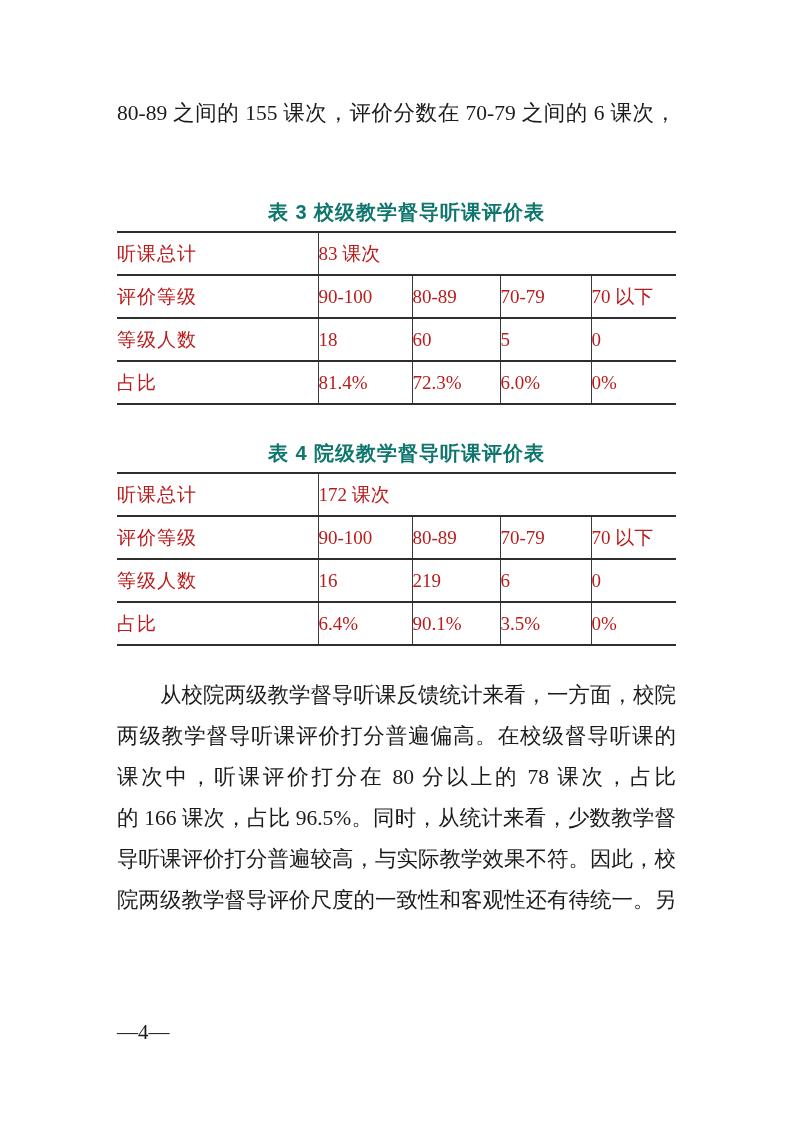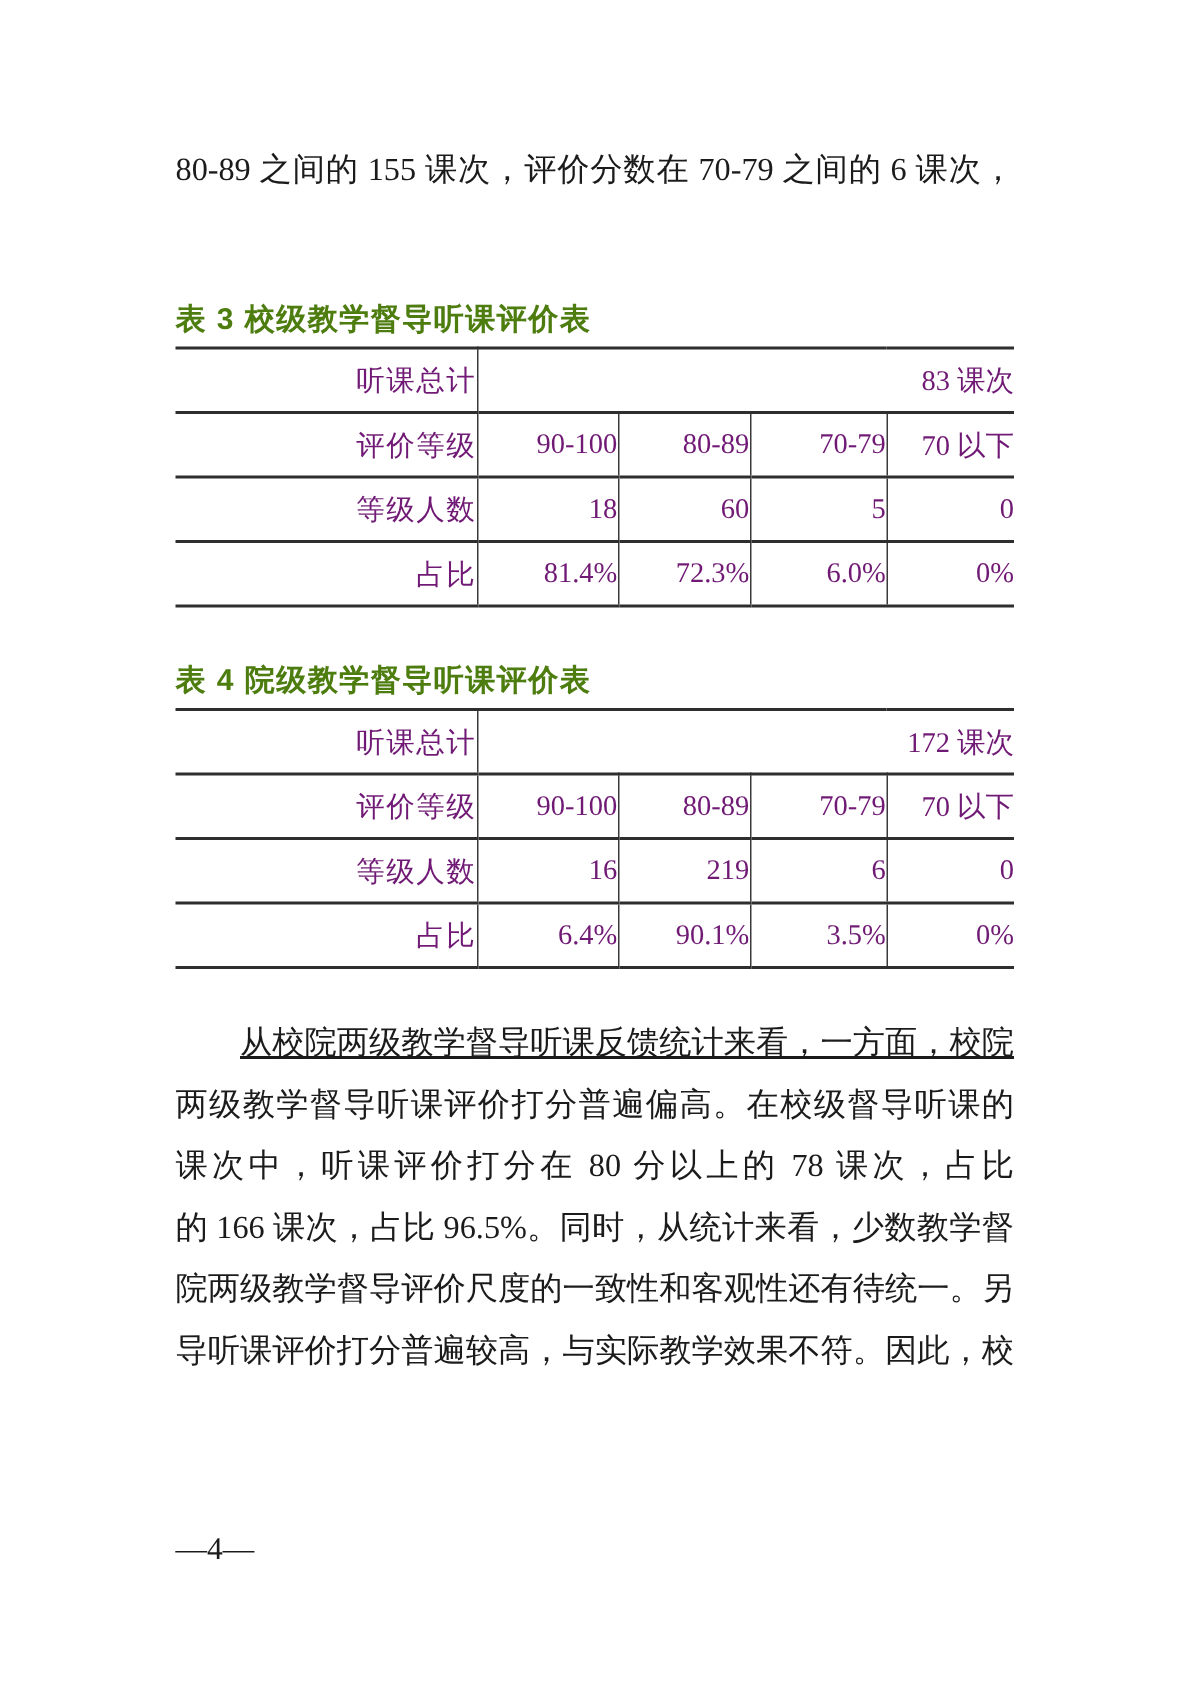--- a/index.html
+++ b/index.html
@@ -29,49 +29,49 @@
     white-space: nowrap;
   }
   .para .pline.just {
     text-align: justify;
     text-align-last: justify;
     white-space: normal;
     overflow: hidden;
   }
   .para .pline.indent {
     text-indent: 43px;
-    text-decoration: underline;
   }
   .tcaption {
     position: absolute;
-    left: 117px;
+    left: 127px;
     width: 559px;
+    text-align: center;
     font-family: "Liberation Sans", "DejaVu Sans", sans-serif;
     font-weight: bold;
     font-size: 20px;
     letter-spacing: 1px;
-    color: #4d7c0f;
+    color: #0f766e;
   }
   table.eval {
     position: absolute;
     left: 117px;
     width: 559px;
     border-collapse: collapse;
     table-layout: fixed;
     border-top: 2.2px solid #2e2e2e;
     font-size: 19px;
   }
   table.eval td {
     height: 41px;
-    text-align: right;
+    text-align: left;
     vertical-align: middle;
     border-bottom: 2.2px solid #2e2e2e;
     border-right: 1.4px solid #3a3a3a;
     padding: 0;
-    color: #701a75;
+    color: #b91c1c;
   }
   table.eval td:last-child {
     border-right: none;
     font-family: Liberation Serif, serif;
   }
   table.eval td.lab {
     letter-spacing: 1px;
   }
   .footer {
     position: absolute;
@@ -167,19 +167,19 @@
         <td>0%</td>
       </tr>
     </tbody>
   </table>
 
   <div class="col para" style="top: 675px;">
     <div class="pline just indent">从校院两级教学督导听课反馈统计来看，一方面，校院</div>
     <div class="pline just">两级教学督导听课评价打分普遍偏高。在校级督导听课的 83</div>
     <div class="pline just">课次中，听课评价打分在 80 分以上的 78 课次，占比 94%，</div>
     <div class="pline just">的 166 课次，占比 96.5%。同时，从统计来看，少数教学督</div>
+    <div class="pline just">导听课评价打分普遍较高，与实际教学效果不符。因此，校</div>
     <div class="pline just">院两级教学督导评价尺度的一致性和客观性还有待统一。另</div>
-    <div class="pline just">导听课评价打分普遍较高，与实际教学效果不符。因此，校</div>
   </div>
 
   <div class="footer">—4—</div>
 
 </div>
 
 </body></html>

